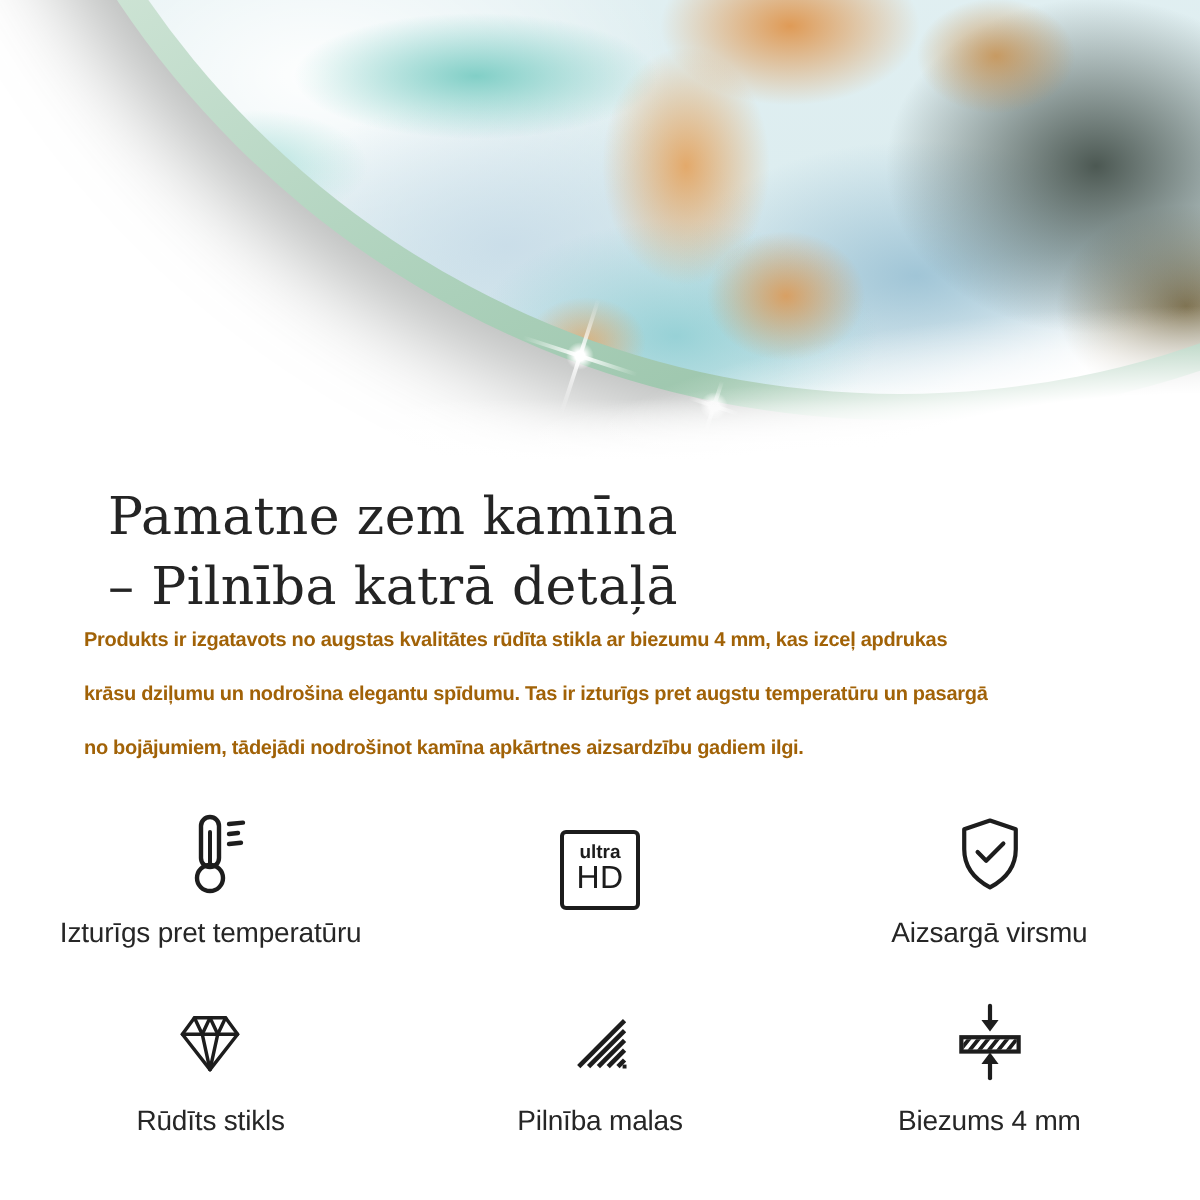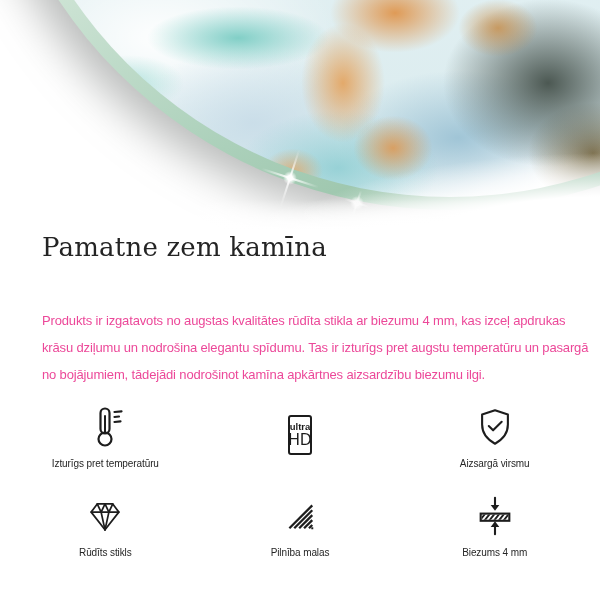--- a/index.html
+++ b/index.html
@@ -52,34 +52,34 @@
   .sparkle-main{left:260px;top:148px;width:60px;height:60px;transform:rotate(18deg);}
   .sparkle-small{left:344px;top:190px;width:26px;height:26px;transform:rotate(18deg);opacity:.85;}
   
   .headline{
     position:absolute;left:42px;top:230px;
     font-family:"DejaVu Serif","Liberation Serif",serif;font-weight:400;
     font-size:26px;line-height:35px;color:#242424;letter-spacing:.2px;
   }
   .intro{
     position:absolute;left:42px;top:307px;
-    font-size:13px;line-height:27px;letter-spacing:-.15px;color:#ec4899;
+    font-size:10px;line-height:27px;letter-spacing:-.15px;color:#a16207;font-weight:bold;
   }
   .intro .line{white-space:nowrap;}
   
   .features{
     position:absolute;left:8px;top:404px;width:584px;
     display:grid;grid-template-columns:repeat(3,1fr);row-gap:24px;
   }
   .feature{display:flex;flex-direction:column;align-items:center;}
   .icon-box{height:46px;display:flex;align-items:center;justify-content:center;}
-  .feature .label{margin-top:8px;font-size:10px;letter-spacing:-.1px;color:#262626;text-align:right;}
+  .feature .label{margin-top:8px;font-size:14px;letter-spacing:-.1px;color:#262626;text-align:right;}
   .icon-svg{stroke:#1d1d1d;fill:none;stroke-width:2.2;stroke-linecap:round;stroke-linejoin:round;}
   .uhd{
-    width:24px;height:40px;box-sizing:border-box;border:2.5px solid #1c1c1c;border-radius:3px;
+    width:40px;height:40px;box-sizing:border-box;border:2.5px solid #1c1c1c;border-radius:3px;
     display:flex;flex-direction:column;align-items:center;justify-content:center;color:#1c1c1c;margin-top:16px;
   }
   .uhd .t1{font-size:9.5px;font-weight:700;line-height:10px;}
   .uhd .t2{font-size:16px;font-weight:400;line-height:16px;letter-spacing:.2px;}
 </style>
 </head>
 <body>
 
 <div class="page">
 
@@ -94,28 +94,29 @@
         <div class="dot"></div>
     </div>
     <div class="sparkle sparkle-small">
       <div class="ray-h"></div>
         <div class="ray-v"></div>
         <div class="dot"></div>
     </div>
     <div class="hero-fade"></div>
   </div>
 
-  <h1 class="headline" style="margin:0;">
+  <h1 class="headline" style="margin:12px;">
     <span style="display:block">Pamatne zem kamīna</span>
+    <span style="display:block">– Pilnība katrā detaļā</span>
   </h1>
 
   <div class="intro">
     <div class="line">Produkts ir izgatavots no augstas kvalitātes rūdīta stikla ar biezumu 4 mm, kas izceļ apdrukas</div>
     <div class="line">krāsu dziļumu un nodrošina elegantu spīdumu. Tas ir izturīgs pret augstu temperatūru un pasargā</div>
-    <div class="line">no bojājumiem, tādejādi nodrošinot kamīna apkārtnes aizsardzību biezumu ilgi.</div>
+    <div class="line">no bojājumiem, tādejādi nodrošinot kamīna apkārtnes aizsardzību gadiem ilgi.</div>
   </div>
 
   <div class="features">
 
     <div class="feature">
       <div class="icon-box">
         <svg class="icon-svg" width="44" height="44" viewBox="0 0 44 44">
           <rect x="17.5" y="3.5" width="9" height="25" rx="4.5"></rect>
           <circle cx="22" cy="34" r="6.5"></circle>
           <line x1="22" y1="11" x2="22" y2="27" stroke-width="2"></line>

